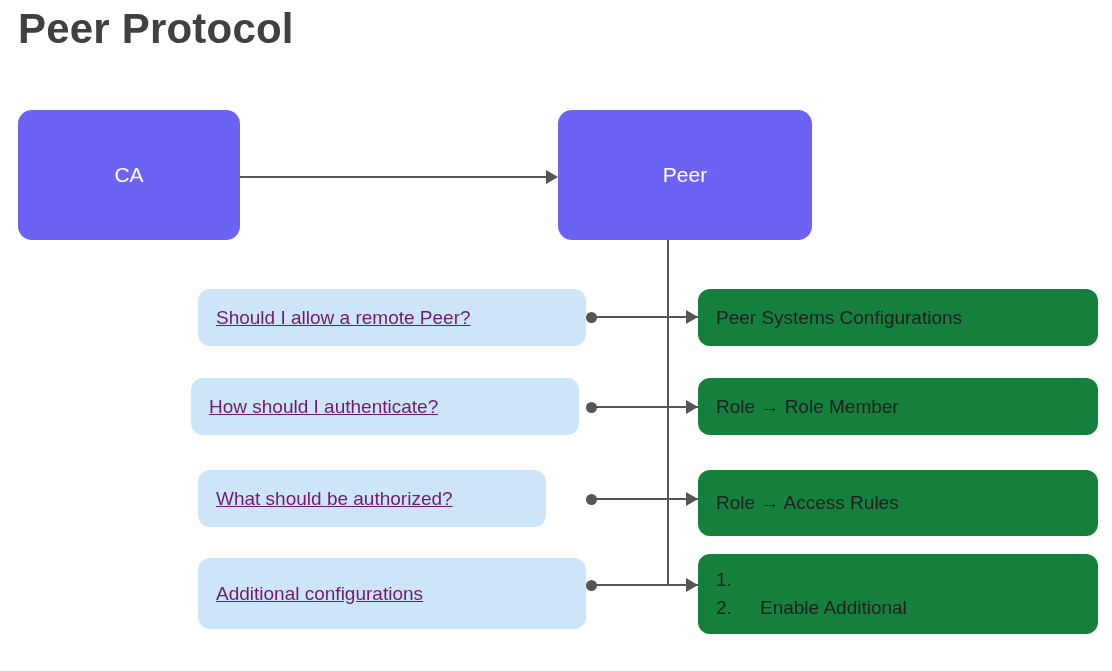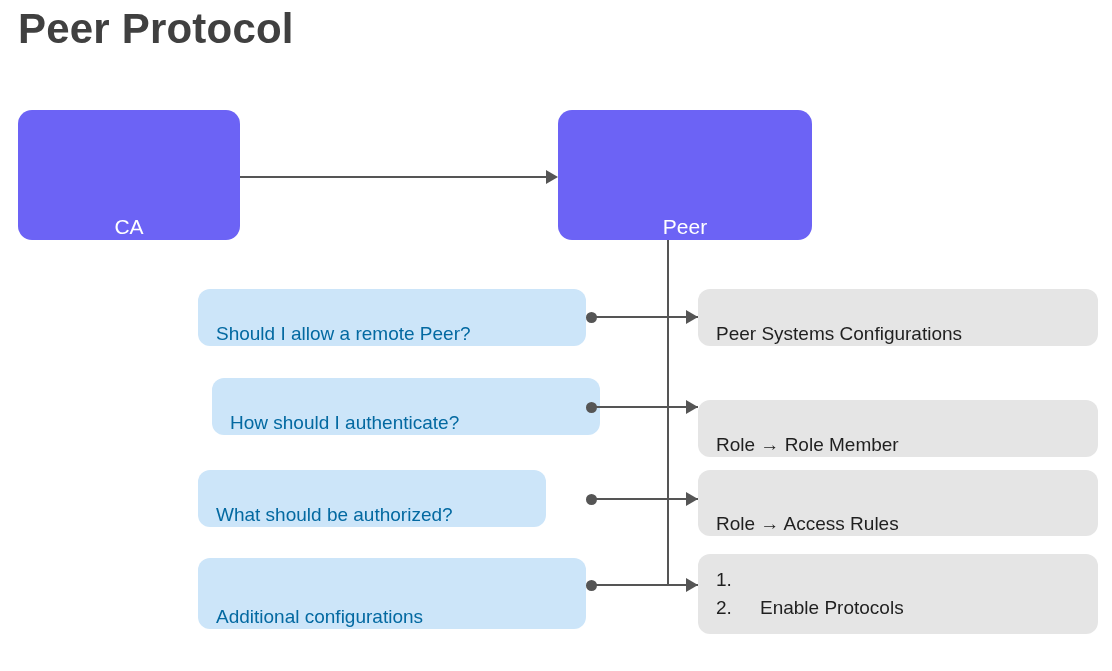--- a/index.html
+++ b/index.html
@@ -28,47 +28,48 @@
     letter-spacing: 0.2px;
     white-space: nowrap;
   }
 
   
   .node {
     position: absolute;
     box-sizing: border-box;
     border-radius: 12px;
     display: flex;
-    align-items: flex-end;
+    align-items: center;
   }
 
   .node-primary {
     background: #6C63F5;
     border-radius: 14px;
     justify-content: center;
   }
   .node-primary .node-label {
     color: #ffffff;
     font-size: 21px;
     line-height: 26px;
     font-weight: 400;
   }
 
   .node-question {
     background: #CCE5F9;
     padding-left: 18px;
   }
   .node-question .node-label {
-    color: #0369a1;
+    color: #701a75;
     font-size: 19px;
     line-height: 24px;
+    text-decoration: underline;
   }
 
   .node-answer {
-    background: #e5e5e5;
+    background: #15803d;
     padding-left: 18px;
   }
   .node-answer .node-label {
     color: #1f1f1f;
     font-size: 19px;
     line-height: 24px;
   }
 
   
   .answer-list {
@@ -134,27 +135,27 @@
 <div class="node node-question" style="left:198px; top:289px; width:388px; height:57px;">
   <span class="node-label">Should I allow a remote Peer?</span>
 </div>
 <div class="edge-dot" style="left:586px; top:312px;"></div>
 <div class="edge-line edge-h" style="left:591px; top:316px; width:107px;"></div>
 <div class="edge-arrow" style="left:686px; top:310px;"></div>
 <div class="node node-answer" style="left:698px; top:289px; width:400px; height:57px;">
   <span class="node-label">Peer Systems Configurations</span>
 </div>
 
-<div class="node node-question" style="left:212px; top:378px; width:388px; height:57px;">
+<div class="node node-question" style="left:191px; top:378px; width:388px; height:57px;">
   <span class="node-label">How should I authenticate?</span>
 </div>
 <div class="edge-dot" style="left:586px; top:402px;"></div>
 <div class="edge-line edge-h" style="left:591px; top:406px; width:107px;"></div>
 <div class="edge-arrow" style="left:686px; top:400px;"></div>
-<div class="node node-answer" style="left:698px; top:400px; width:400px; height:57px;">
+<div class="node node-answer" style="left:698px; top:378px; width:400px; height:57px;">
   <span class="node-label">Role → Role Member</span>
 </div>
 
 <div class="node node-question" style="left:198px; top:470px; width:348px; height:57px;">
   <span class="node-label">What should be authorized?</span>
 </div>
 <div class="edge-dot" style="left:586px; top:494px;"></div>
 <div class="edge-line edge-h" style="left:591px; top:498px; width:107px;"></div>
 <div class="edge-arrow" style="left:686px; top:492px;"></div>
 <div class="node node-answer" style="left:698px; top:470px; width:400px; height:66px;">
@@ -167,16 +168,16 @@
 <div class="edge-dot" style="left:586px; top:580px;"></div>
 <div class="edge-line edge-h" style="left:591px; top:584px; width:107px;"></div>
 <div class="edge-arrow" style="left:686px; top:578px;"></div>
 <div class="node node-answer" style="left:698px; top:554px; width:400px; height:80px; align-items:center;">
   <ol class="answer-list" id="answer-4-list">
       <li>
         <span class="li-num">1.</span>
       </li>
       <li>
         <span class="li-num">2.</span>
-        <span>Enable Protocols</span>
+        <span>Enable Additional</span>
       </li>
     </ol>
 </div>
 
 </body></html>

